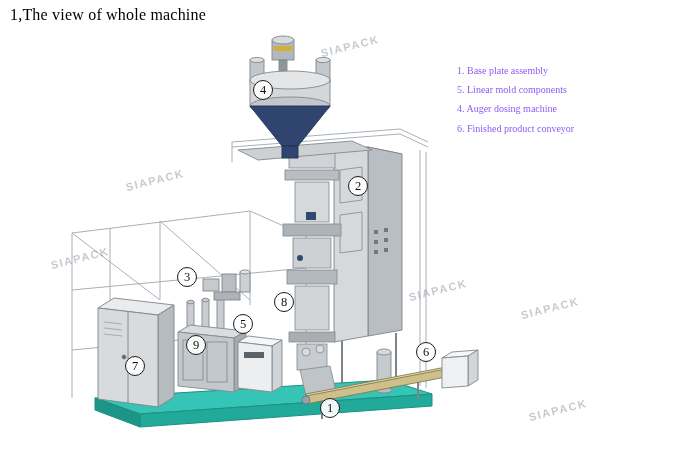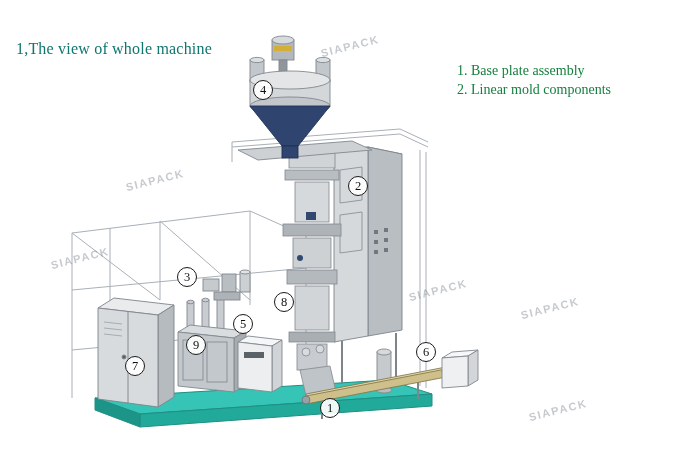--- a/index.html
+++ b/index.html
@@ -1,19 +1,19 @@
 <!DOCTYPE html>
 <html><head>
 <meta charset="utf-8">
 <style>
   html,body{margin:0;padding:0;background:#fff;}
   .page{position:relative;width:695px;height:457px;background:#ffffff;overflow:hidden;
         font-family:"Liberation Serif",serif;}
-  .title{position:absolute;left:16px;top:6px;font-size:16px;color:#0f766e;letter-spacing:.2px;margin-top:34px;}
-  .legend{position:absolute;left:457px;top:61px;font-size:14px;color:#15803d;}
+  .title{position:absolute;left:10px;top:6px;font-size:16px;color:#000000;letter-spacing:.2px;}
+  .legend{position:absolute;left:457px;top:61px;font-size:10px;color:#8b5cf6;}
   .legend .legend-row{line-height:19.2px;white-space:nowrap;}
   .diagram{position:absolute;left:0;top:0;width:695px;height:457px;}
   .diagram svg{position:absolute;left:0;top:0;}
   .callout{position:absolute;width:18px;height:18px;border:1.3px solid #1a1a1a;border-radius:50%;
            background:rgba(255,255,255,.92);display:flex;align-items:center;justify-content:center;
            font-size:12.5px;font-family:"Liberation Serif",serif;color:#111;
            transform:translate(-50%,-50%);z-index:5;}
   .wm{position:absolute;transform:translate(-50%,-50%) rotate(-14deg);
       font:700 11px "Liberation Sans",sans-serif;letter-spacing:1.6px;
       color:rgba(128,136,146,.45);white-space:nowrap;z-index:4;pointer-events:none;}
@@ -186,16 +186,18 @@
     <div class="callout" style="left:263px;top:90px">4</div>
     <div class="callout" style="left:243px;top:324px">5</div>
     <div class="callout" style="left:426px;top:352px">6</div>
     <div class="callout" style="left:135px;top:366px">7</div>
     <div class="callout" style="left:284px;top:302px">8</div>
     <div class="callout" style="left:196px;top:345px">9</div>
   </div>
 
   <div class="legend">
     <div class="legend-row">1. Base plate assembly</div>
-    <div class="legend-row">2. Linear mold components</div>
+    <div class="legend-row">5. Linear mold components</div>
+    <div class="legend-row">4. Auger dosing machine</div>
+    <div class="legend-row">6. Finished product conveyor</div>
   </div>
 
 </div>
 
 </body></html>

